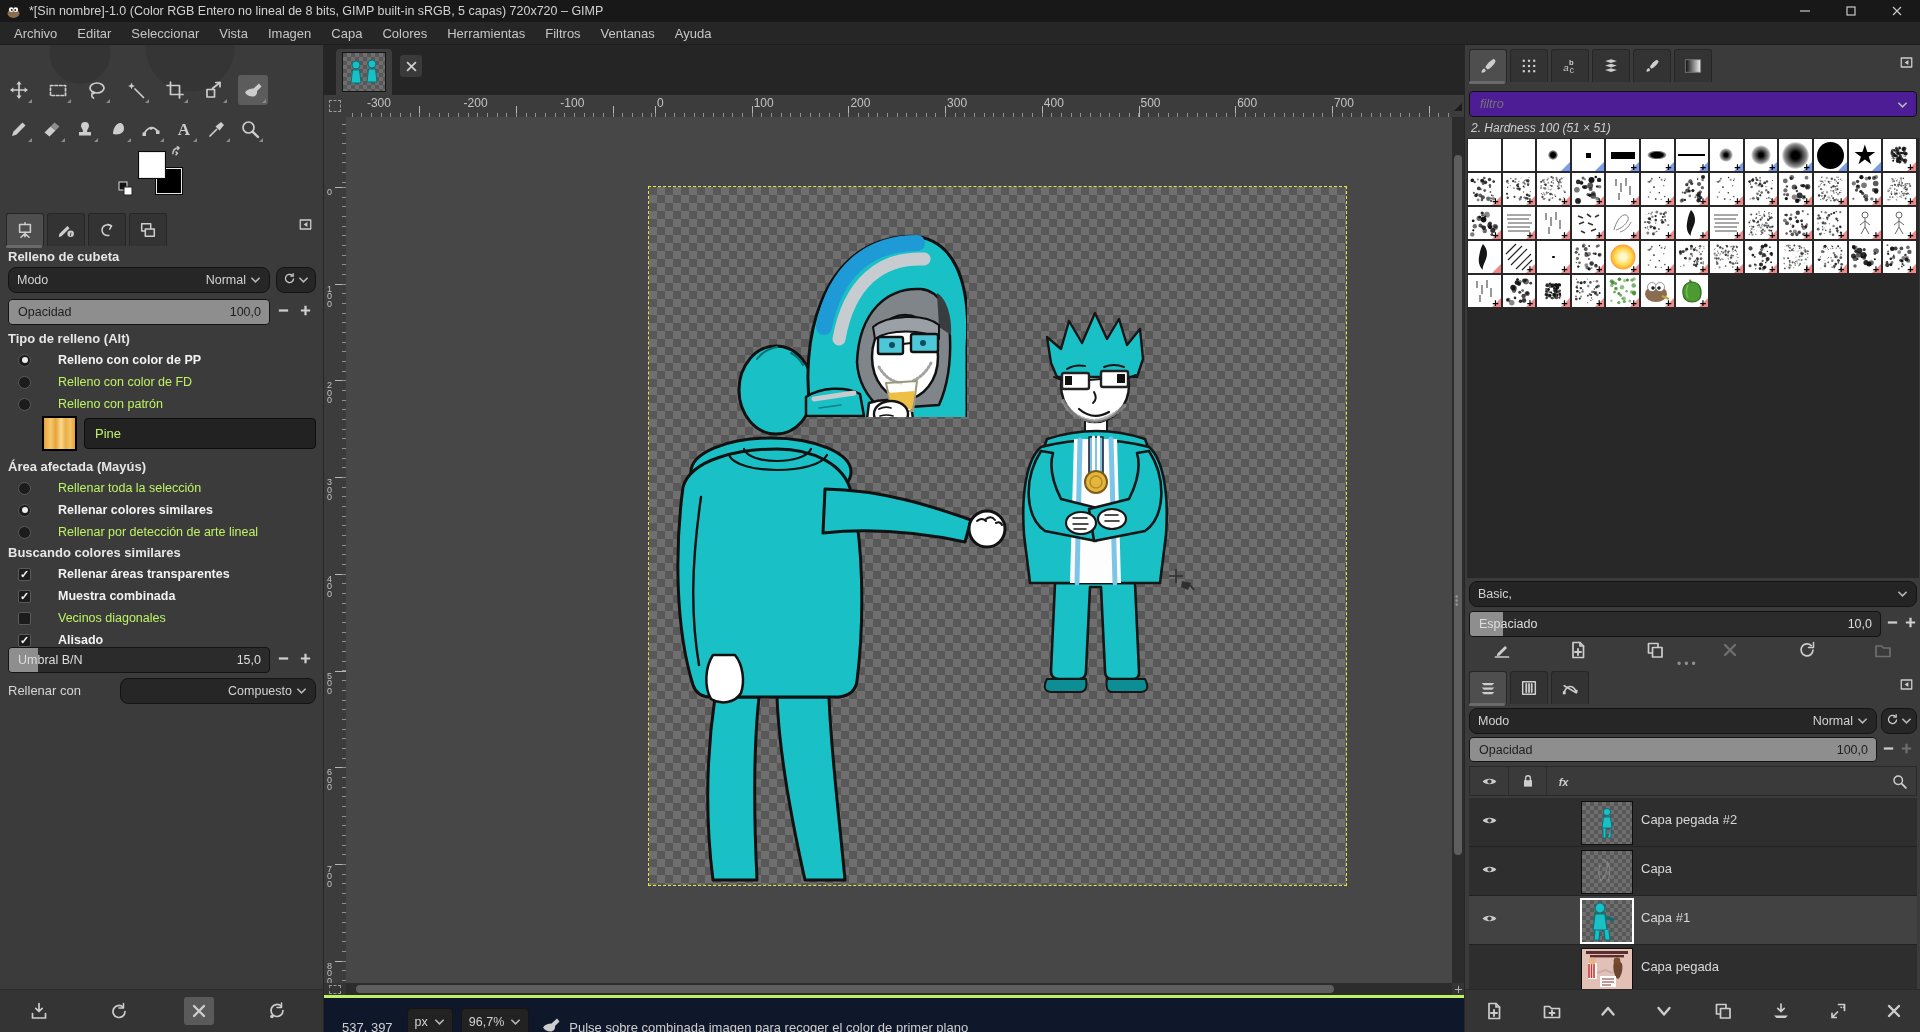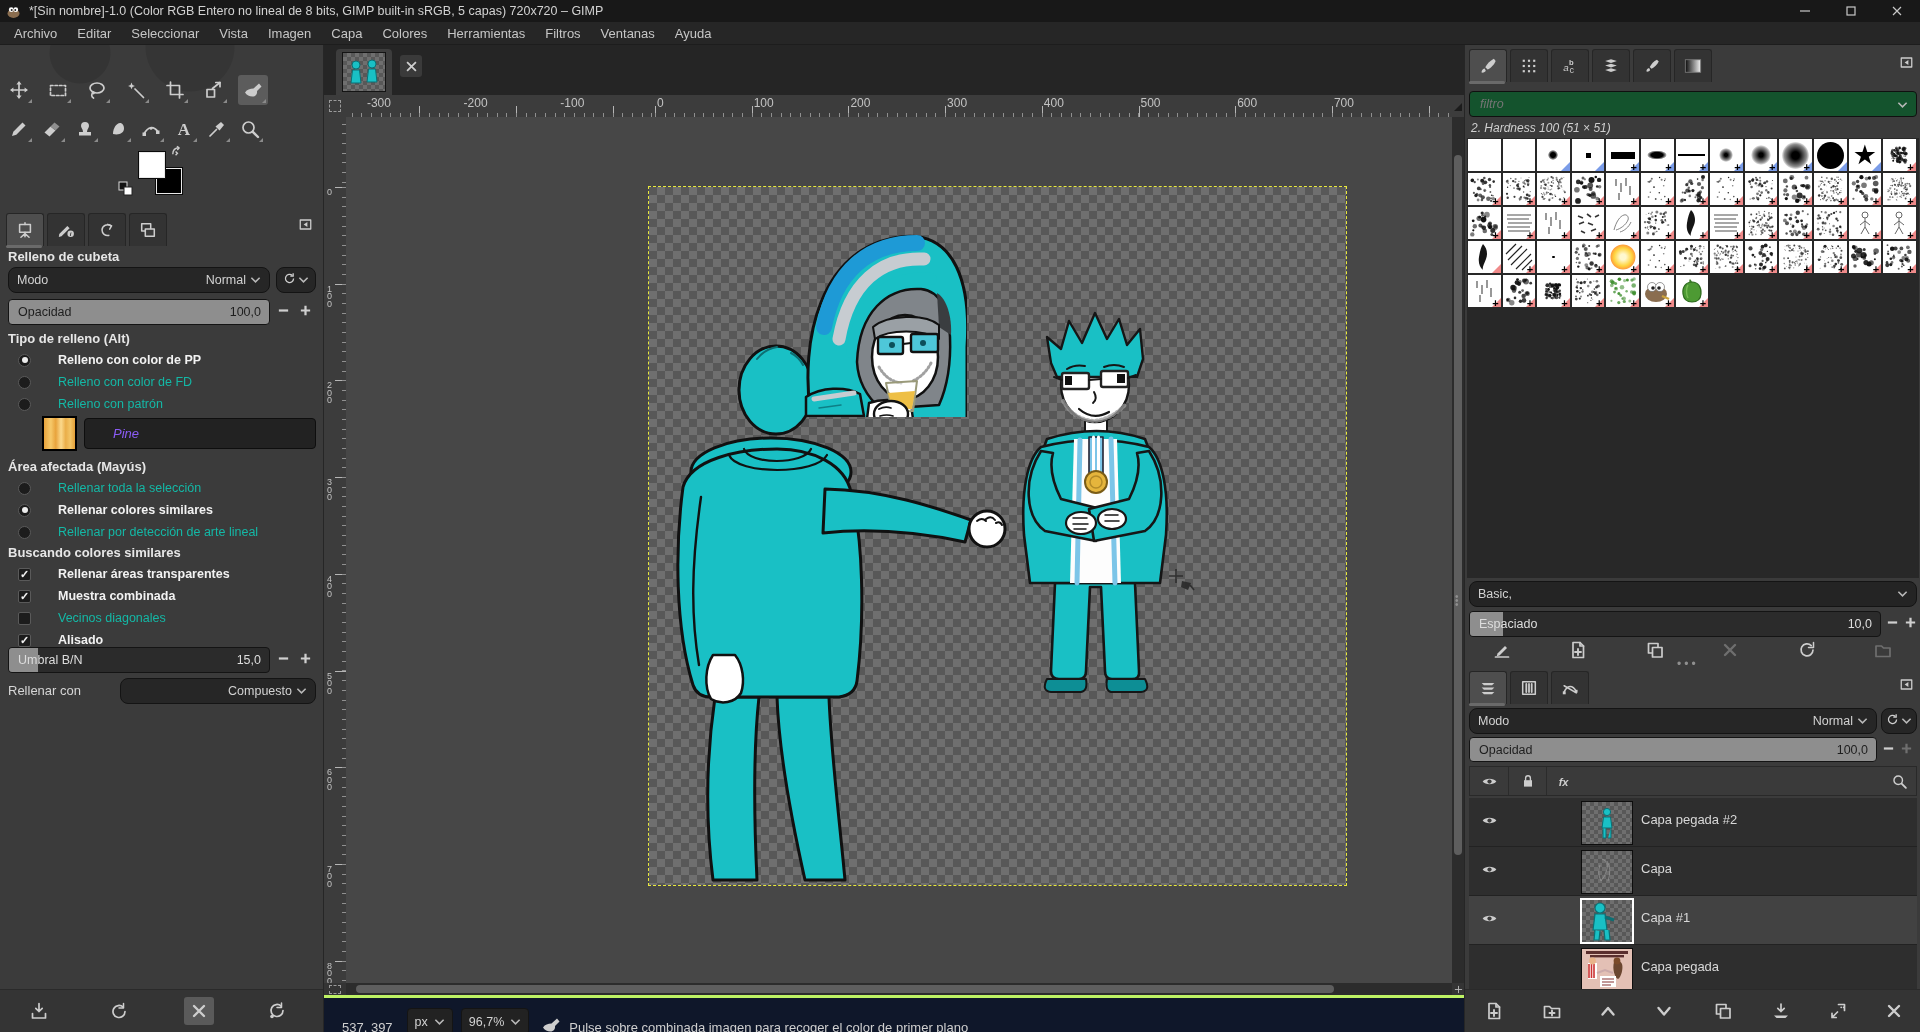--- a/index.html
+++ b/index.html
@@ -40,26 +40,26 @@
   .slider .fill{position:absolute;left:0;top:0;bottom:0;background:#8e8e8e;}
   .slider .lbl{position:relative;padding-left:9px;}
   .slider .val{position:relative;margin-left:auto;padding-right:8px;}
   .slider.full{background:#8e8e8e;}
   .slider.full .lbl,.slider.full .val{color:#1e1e1e;}
   .spin{position:absolute;width:18px;height:26px;display:flex;align-items:center;justify-content:center;color:#cfcfcf;}
   .opt{display:flex;align-items:center;height:22px;gap:27px;}
   .radio{width:13px;height:13px;border-radius:50%;background:#1c1c1c;border:1px solid #5a5a5a;box-sizing:border-box;position:relative;flex:none;}
   .radio.sel::after{content:'';position:absolute;inset:2.5px;background:#ededed;border-radius:50%;}
   .check{width:13px;height:13px;background:#1c1c1c;border:1px solid #5a5a5a;border-radius:2px;box-sizing:border-box;color:#f0f0f0;font-size:11px;line-height:11px;text-align:center;font-weight:bold;flex:none;}
-  .olbl{color:#14b8a6;font-size:12.5px;}
+  .olbl{color:#bef264;font-size:12.5px;}
   .opt.sel .olbl{color:#f2f2f2;font-weight:bold;}
   #pattern-swatch{left:42px;top:371px;width:35px;height:35px;border:2px solid #000;box-sizing:border-box;
     background:linear-gradient(90deg,#e8a33c,#f6c96a 22%,#e8a33c 38%,#fbd98c 55%,#eaae49 70%,#f3c566 85%,#e49f38);}
   #pattern-field{left:84px;top:373px;width:232px;height:31px;background:#222;border:1px solid #0e0e0e;border-radius:4px;display:flex;align-items:center;box-sizing:border-box;}
-  #pattern-field span{font-style:italic;color:#8b5cf6;padding-left:28px;}
+  #pattern-field span{color:#bef264;padding-left:10px;}
   .iconbtn{display:flex;align-items:center;justify-content:center;}
   .iconbtn.dis{opacity:.35;}
   #lp-footer{left:0;top:944px;width:323px;height:43px;background:#343434;border-top:1px solid #2a2a2a;}
   
   #tabstrip{left:0;top:0;width:1140px;height:50px;background:#252525;border-bottom:1px solid #1b1b1b;}
   #imgtab{left:12px;top:4px;width:56px;height:46px;background:#3d3d3d;border-radius:4px 4px 0 0;display:flex;align-items:center;justify-content:center;}
   #imgtab .mini{width:42px;height:38px;position:relative;overflow:hidden;border:1px solid #141414;}
   #tabclose{left:76px;top:10px;width:22px;height:22px;background:#3a3a3a;border-radius:3px;display:flex;align-items:center;justify-content:center;}
   .checker{background:conic-gradient(#6f6f6f 25%,#585858 0 50%,#6f6f6f 0 75%,#585858 0) 0 0/16px 16px;}
   .checker-sm{background:conic-gradient(#6f6f6f 25%,#585858 0 50%,#6f6f6f 0 75%,#585858 0) 0 0/8px 8px;}
@@ -81,21 +81,21 @@
   #vscroll{left:1128px;top:72px;width:12px;height:866px;background:#2c2c2c;}
   #vscroll .thumb{position:absolute;left:2px;top:38px;width:8px;height:700px;background:#5e5e5e;border-radius:4px;}
   #hscroll{left:22px;top:938px;width:1106px;height:12px;background:#2c2c2c;}
   #hscroll .thumb{position:absolute;left:10px;top:2px;width:978px;height:8px;background:#5e5e5e;border-radius:4px;}
   #qmask{left:0;top:938px;width:22px;height:12px;background:#343434;display:flex;align-items:center;justify-content:center;}
   #qmask i{width:10px;height:7px;border:1px dashed #999;}
   #navbtn{left:1128px;top:938px;width:12px;height:12px;background:#343434;display:flex;align-items:center;justify-content:center;}
   #statusbar{left:0;top:950px;width:1140px;height:37px;background:#0f172a;border-top:3px solid #bef264;display:flex;align-items:flex-end;}
   .statbox{background:#222;border:1px solid #141414;border-radius:4px;height:25px;display:flex;align-items:center;padding:0 7px;gap:6px;color:#d2d2d2;font-size:12.5px;}
   
-  #filterbox{left:4px;top:46px;width:448px;height:26px;background:#14532d;border:1px solid #101010;border-radius:4px;display:flex;align-items:center;box-sizing:border-box;padding:12px 8px;}
+  #filterbox{left:4px;top:46px;width:448px;height:26px;background:#4c1d95;border:1px solid #101010;border-radius:4px;display:flex;align-items:center;box-sizing:border-box;padding:12px 8px;}
   #filterbox input{background:transparent;border:none;outline:none;color:#9a9a9a;font-style:italic;font-size:12.5px;flex:1;font-family:"Liberation Sans",sans-serif;}
   #brushcur{left:6px;top:76px;font-style:italic;color:#cfcfcf;font-size:12px;}
   #brushgrid{left:2px;top:93px;width:452px;height:440px;background:#282828;display:flex;flex-wrap:wrap;align-content:flex-start;gap:2px;padding:1px;box-sizing:border-box;}
   .brush{width:32.6px;height:32px;background:#fff;position:relative;display:flex;align-items:center;justify-content:center;overflow:hidden;}
   .brush .cnr{position:absolute;right:0;bottom:0;border-left:9px solid transparent;}
   .brush .cnr.b{border-bottom:9px solid #7a9ce8;}
   .brush .cnr.r{border-bottom:9px solid #f08a8a;}
   .brush .pl{position:absolute;right:2px;bottom:-2px;font-size:11px;font-weight:bold;color:#000;font-style:normal;z-index:2;}
   
   #lheader{left:4px;top:721px;width:448px;height:30px;background:#3a3a3a;border:1px solid #292929;box-sizing:border-box;display:flex;align-items:center;}

